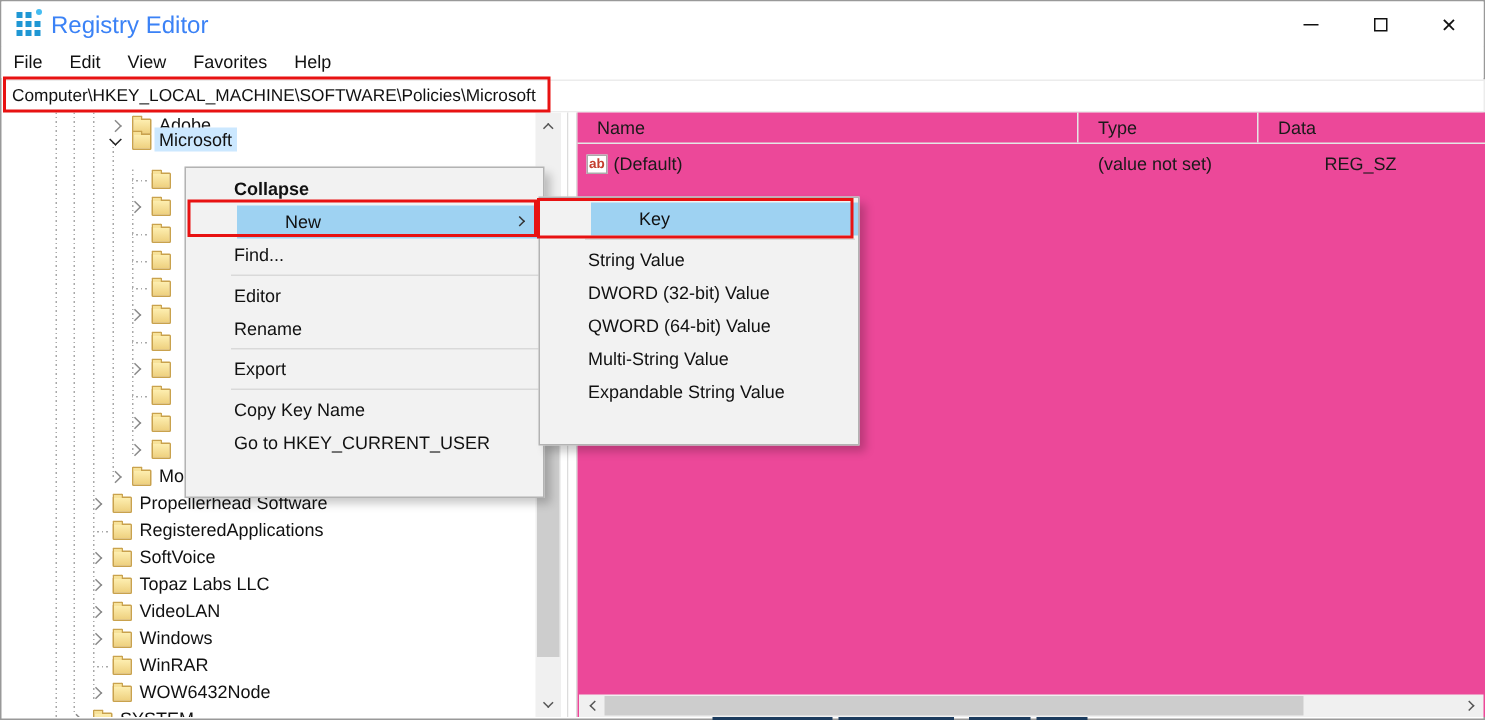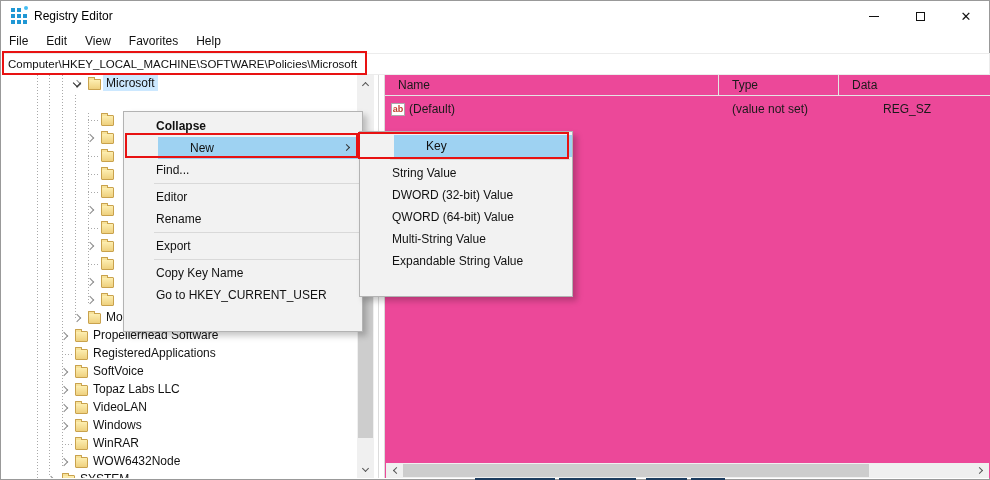--- a/index.html
+++ b/index.html
@@ -4,21 +4,21 @@
 <style>
   * { margin:0; padding:0; box-sizing:border-box; }
   html,body { width:990px; height:480px; overflow:hidden; font-family:"Liberation Sans",sans-serif; background:#fff; }
   #win { position:absolute; inset:0; width:990px; height:480px; border:1px solid #999; background:#fff; }
 
   
   #titlebar { position:absolute; left:0; top:0; width:100%; height:30px; background:#fff; }
   #app-icon { position:absolute; left:10px; top:7px; width:16px; height:16px; }
   #app-icon .sq { position:absolute; width:4px; height:4px; background:#1f97d4; }
   #app-icon .dot { position:absolute; width:4px; height:4px; border-radius:50%; background:#45bdf2; right:-1px; top:-2px; }
-  #title-text { position:absolute; left:33px; top:8px; font-size:12px; color:#000000; }
+  #title-text { position:absolute; left:33px; top:8px; font-size:16px; color:#3b82f6; }
   .winbtn { position:absolute; top:0; width:46px; height:30px; display:flex; align-items:center; justify-content:center; color:#111; }
   #btn-min { right:92px; } #btn-max { right:46px; } #btn-close { right:0; font-size:13px; }
   #btn-min i { display:block; width:10px; height:1px; background:#111; }
   #btn-max i { display:block; width:9px; height:9px; border:1px solid #111; }
 
   
   #menubar { position:absolute; left:0; top:30px; width:100%; height:21px; background:#fff; display:flex; align-items:center; }
   .menubar-item { font-size:12px; color:#111; padding:0 9px; height:21px; line-height:21px; }
   .menubar-item:first-child { padding-left:8px; }
 
@@ -132,21 +132,21 @@
       
       
     </div>
 
     <div id="tree-rows">
         <div class="tree-row" style="top: 0px;">
           <span class="chev" style="left: 72px;"></span>
           <span class="folder" style="left: 86px;"></span>
           <span class="tree-label" style="left: 101px;">Adobe</span>
         </div>
-        <div class="tree-row" style="top: 0;">
+        <div class="tree-row" style="top: 10px;">
           <span class="chev exp" style="left: 72px;"></span>
           <span class="folder" style="left: 86px;"></span>
           <span class="tree-label sel" style="left: 101px;">Microsoft</span>
         </div>
         <div class="tree-row" style="top: 36px;">
           <span class="conn" style="left: 86px;"></span>
           <span class="folder" style="left: 99px;"></span>
         </div>
         <div class="tree-row" style="top: 54px;">
           <span class="chev" style="left: 85px;"></span>

